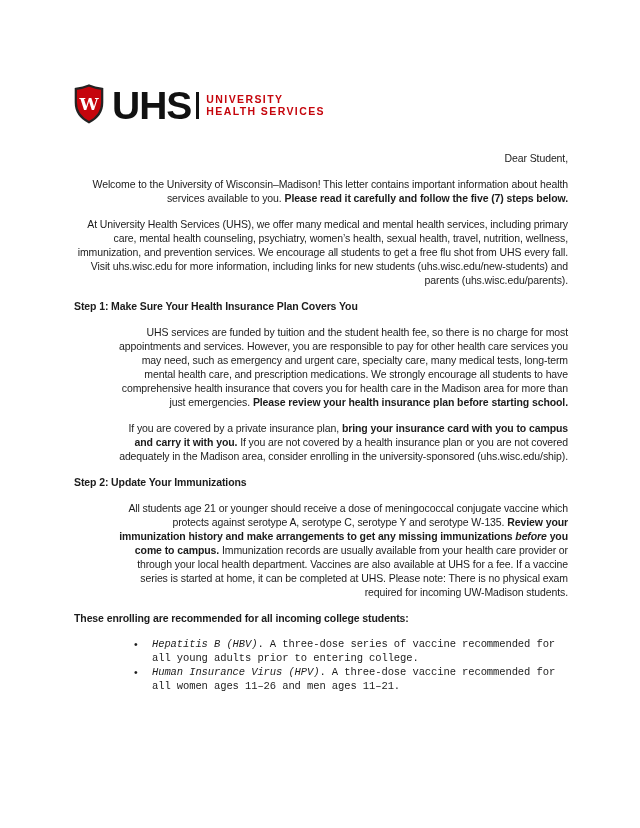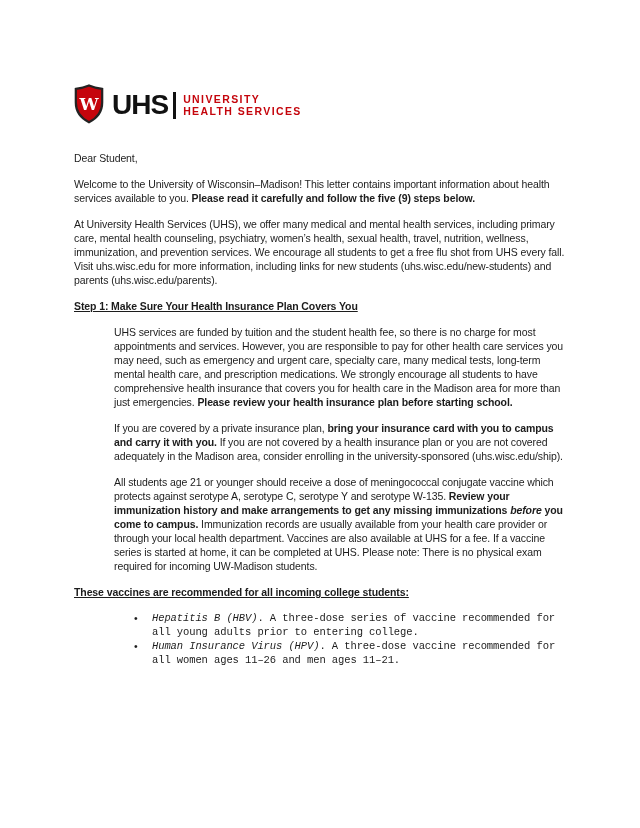--- a/index.html
+++ b/index.html
@@ -25,21 +25,21 @@
   }
   
   .logo-row {
     display: flex;
     align-items: center;
     height: 40px;
     margin-bottom: 26px;
   }
   .crest { flex: none; margin-right: 8px; }
   .uhs-acronym {
-    font-size: 28px;
+    font-size: 39px;
     font-weight: 800;
     letter-spacing: -1px;
     color: #111111;
     line-height: 1;
   }
   .logo-divider {
     width: 3px;
     height: 27px;
     background: #111111;
     margin: 0 7px 0 5px;
@@ -48,24 +48,24 @@
   .wordmark {
     display: flex;
     flex-direction: column;
     justify-content: center;
     font-size: 10.5px;
     font-weight: bold;
     letter-spacing: 1.4px;
     line-height: 12.5px;
   }
   
-  .para { margin: 0 0 12px 0; }
+  .para { margin: 0 0 12px 0; text-align: right; }
   .para:last-child { margin-bottom: 0; }
   .indented { padding-left: 40px; }
-  .step-heading { font-weight: bold; margin: 0 0 12px 0; text-decoration: underline; }
+  .step-heading { font-weight: bold; margin: 0 0 12px 0; }
   
   .bullet-list { padding-left: 60px; margin: 0 0 12px 0; }
   .bullet-item { display: flex; }
   .bullet-glyph { flex: none; width: 18px; }
   .bullet-text { flex: 1; font-family: Liberation Mono, monospace; }
 </style>
 </head>
 <body>
 
 <div class="page">
@@ -81,30 +81,31 @@
       <span class="uhs-acronym">UHS</span>
       <span class="logo-divider"></span>
       <span class="wordmark" style="color: rgb(197, 5, 12);">
         <span>UNIVERSITY</span>
         <span>HEALTH SERVICES</span>
       </span>
     </div>
 
     <p class="para">Dear Student,</p>
 
-    <p class="para"><span>Welcome to the University of Wisconsin–Madison! This letter contains important information about health services available to you. </span><span style="font-weight: bold;">Please read it carefully and follow the five (9) steps below.</span></p>
+    <p class="para"><span>Welcome to the University of Wisconsin–Madison! This letter contains important information about health services available to you. </span><span style="font-weight: bold;">Please read it carefully and follow the five (7) steps below.</span></p>
     <p class="para"><span>At University Health Services (UHS), we offer many medical and mental health services, including primary care, mental health counseling, psychiatry, women’s health, sexual health, travel, nutrition, wellness, immunization, and prevention services. We encourage all students to get a free flu shot from UHS every fall. Visit uhs.wisc.edu for more information, including links for new students (uhs.wisc.edu/new-students) and parents (uhs.wisc.edu/parents).</span></p>
 
     <p class="step-heading">Step 1: Make Sure Your Health Insurance Plan Covers You</p>
     <p class="para indented"><span>UHS services are funded by tuition and the student health fee, so there is no charge for most appointments and services. However, you are responsible to pay for other health care services you may need, such as emergency and urgent care, specialty care, many medical tests, long-term mental health care, and prescription medications. We strongly encourage all students to have comprehensive health insurance that covers you for health care in the Madison area for more than just emergencies. </span><span style="font-weight: bold;">Please review your health insurance plan before starting school.</span></p>
     <p class="para indented"><span>If you are covered by a private insurance plan, </span><span style="font-weight: bold;">bring your insurance card with you to campus and carry it with you.</span><span> If you are not covered by a health insurance plan or you are not covered adequately in the Madison area, consider enrolling in the university-sponsored (uhs.wisc.edu/ship).</span></p>
 
+    <p class="step-heading">Step 2: Update Your Immunizations</p>
     <p class="para indented"><span>All students age 21 or younger should receive a dose of meningococcal conjugate vaccine which protects against serotype A, serotype C, serotype Y and serotype W-135. </span><span style="font-weight: bold;">Review your immunization history and make arrangements to get any missing immunizations </span><span style="font-weight: bold; font-style: italic;">before</span><span style="font-weight: bold;"> you come to campus.</span><span> Immunization records are usually available from your health care provider or through your local health department. Vaccines are also available at UHS for a fee. If a vaccine series is started at home, it can be completed at UHS. Please note: There is no physical exam required for incoming UW-Madison students.</span></p>
 
-    <p class="step-heading">These vaccines are recommended for all incoming college students:</p>
+    <p class="step-heading">These enrolling are recommended for all incoming college students:</p>
     <div class="bullet-list">
       <div class="bullet-item">
         <span class="bullet-glyph">•</span>
         <span class="bullet-text"><span style="font-style: italic;">Hepatitis B (HBV)</span><span>. A three-dose series of vaccine recommended for all young adults prior to entering college.</span></span>
       </div>
       <div class="bullet-item">
         <span class="bullet-glyph">•</span>
         <span class="bullet-text"><span style="font-style: italic;">Human Insurance Virus (HPV)</span><span>. A three-dose vaccine recommended for all women ages 11–26 and men ages 11–21.</span></span>
       </div>
     </div>

